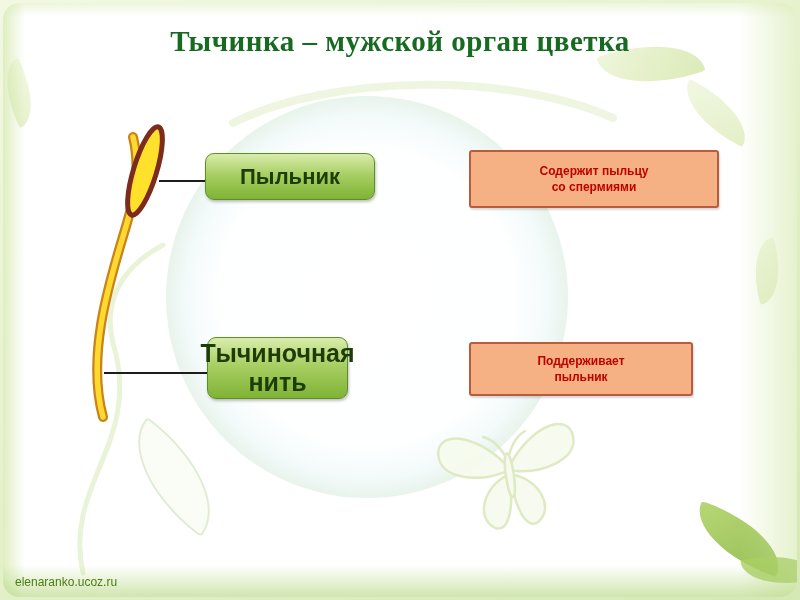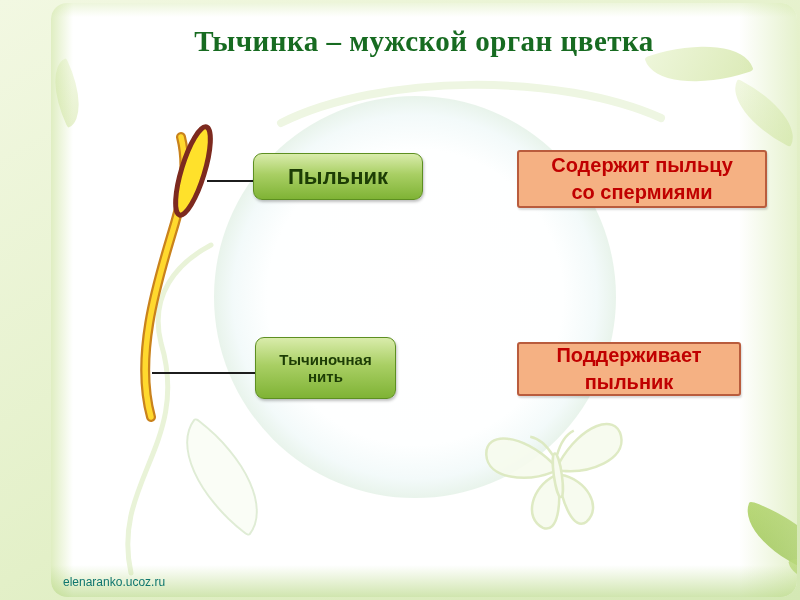--- a/index.html
+++ b/index.html
@@ -4,21 +4,21 @@
 <style>
   * { margin:0; padding:0; box-sizing:border-box; }
   html,body { width:800px; height:600px; overflow:hidden; }
   body {
     font-family:"Liberation Sans", sans-serif;
     background:linear-gradient(150deg,#f2f8e2 0%,#e3f0c8 55%,#d4e8b4 100%);
     position:relative;
   }
   .slide {
     position:absolute; inset:3px;
-    border-radius:16px; background:#ffffff; overflow:hidden;margin-left:48px;
+    border-radius:16px; background:#ffffff; overflow:hidden;
   }
   
   .edge { position:absolute; pointer-events:none; }
   .edge-left  { left:0; top:0; bottom:0; width:22px;
     background:linear-gradient(to right, rgba(197,224,143,.55), rgba(255,255,255,0)); }
   .edge-right { right:0; top:0; bottom:0; width:58px;
     background:linear-gradient(to left, rgba(204,228,156,.5), rgba(255,255,255,0)); }
   .edge-top   { left:0; right:0; top:0; height:14px;
     background:linear-gradient(to bottom, rgba(210,232,166,.4), rgba(255,255,255,0)); }
   .edge-bottom{ left:0; right:0; bottom:0; height:32px;
@@ -60,37 +60,37 @@
   
   .green-box {
     position:absolute; display:flex; align-items:center; justify-content:center;
     text-align:center; font-weight:bold; color:#1d3d05;
     border-radius:9px; border:1px solid #5d8f21;
     background:linear-gradient(to bottom,#d9ecab 0%,#a9cf64 45%,#7fb335 100%);
     box-shadow:1px 2px 3px rgba(0,0,0,.25);
     white-space:pre-line;
   }
   #box-anther   { left:202px; top:150px; width:170px; height:47px; font-size:22px; }
-  #box-filament { left:204px; top:334px; width:141px; height:62px; font-size:15px; line-height:1.15; }
+  #box-filament { left:204px; top:334px; width:141px; height:62px; font-size:25px; line-height:1.15; }
 
   
   .orange-box {
     position:absolute; display:flex; align-items:center; justify-content:center;
     text-align:center; font-weight:bold; color:#c00000;
-    font-size:20px; line-height:1.35;
+    font-size:12px; line-height:1.35;
     background:#f5b183; border:2px solid #b95c3d; border-radius:3px;
     box-shadow:1px 2px 2px rgba(0,0,0,.15);
     white-space:pre-line;
   }
   #desc-anther   { left:466px; top:147px; width:250px; height:58px; }
   #desc-filament { left:466px; top:339px; width:224px; height:54px; }
 
   .watermark {
     position:absolute; left:12px; bottom:8px;
-    font-size:12px; color:#0f766e;
+    font-size:12px; color:#4d7c0f;
   }
 </style>
 </head>
 <body>
 
 <div class="slide">
 
   <div class="bg-circle"></div>
 
   <svg class="swirl" width="420" height="80" style="left:210px; top:60px;">

